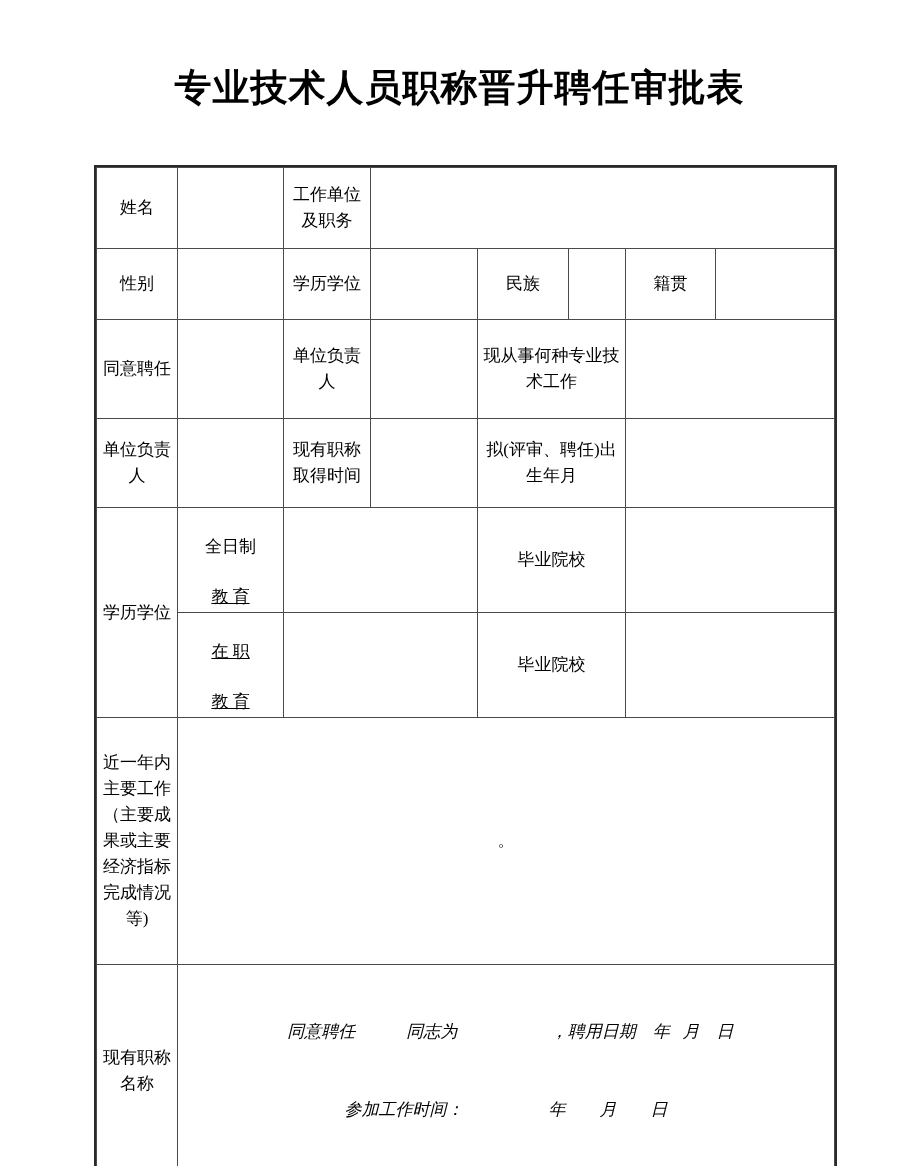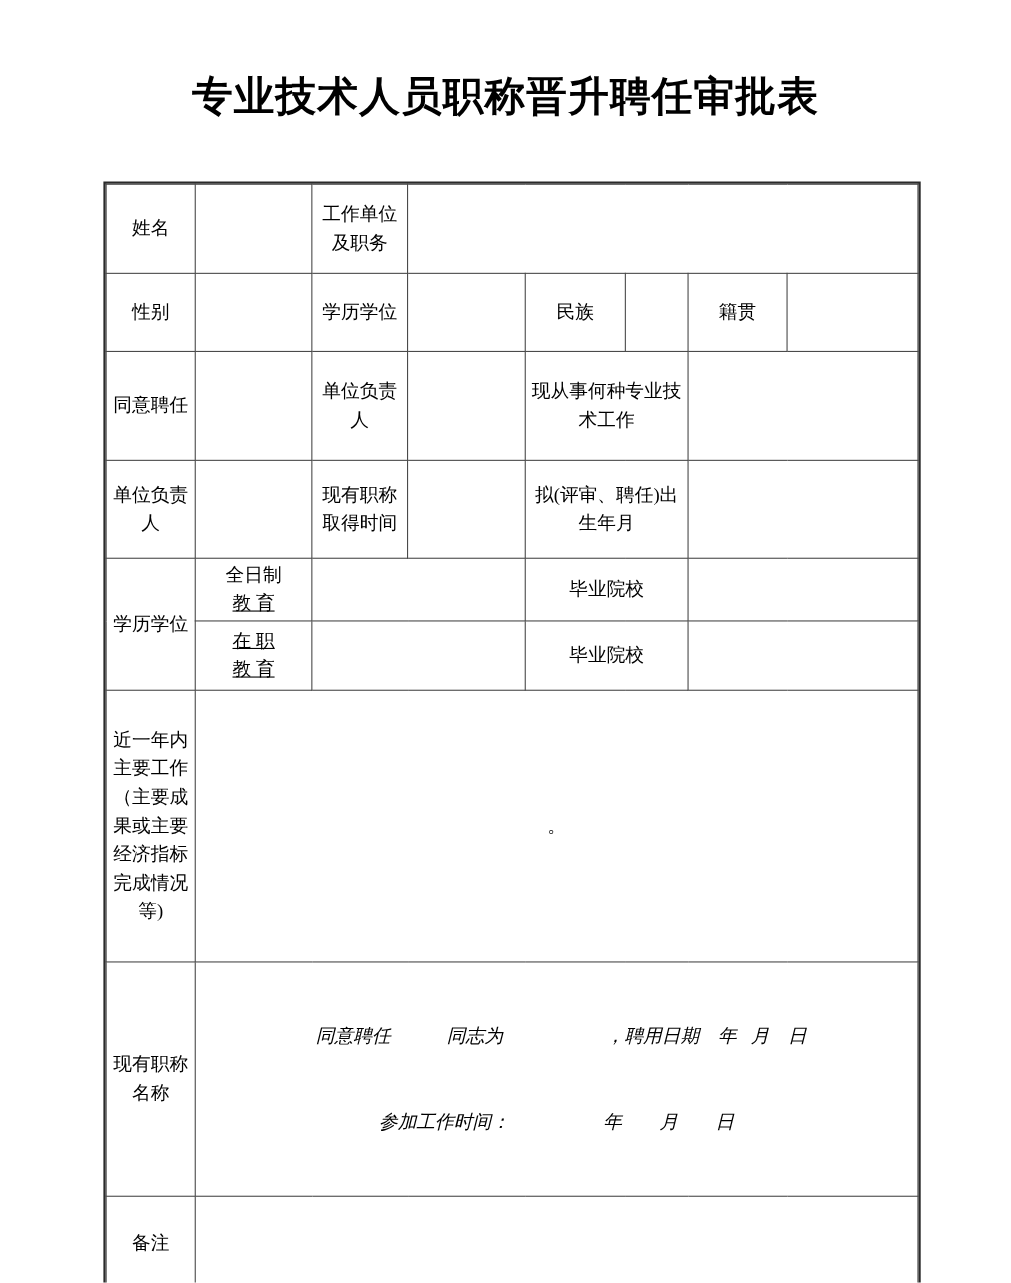--- a/index.html
+++ b/index.html
@@ -69,20 +69,21 @@
     outline: 2px solid #2a2a2a;
     outline-offset: 0px;
   }
   .lbl { text-align: center; }
   .val { text-align: left; }
 
   
   .narrow-label {
     display: block;
     line-height: 26px;
+    margin-top: 24px;
   }
 
   
   .spaced {
     letter-spacing: 0;
     text-decoration: underline;
   }
 
   
   .work-cell {

